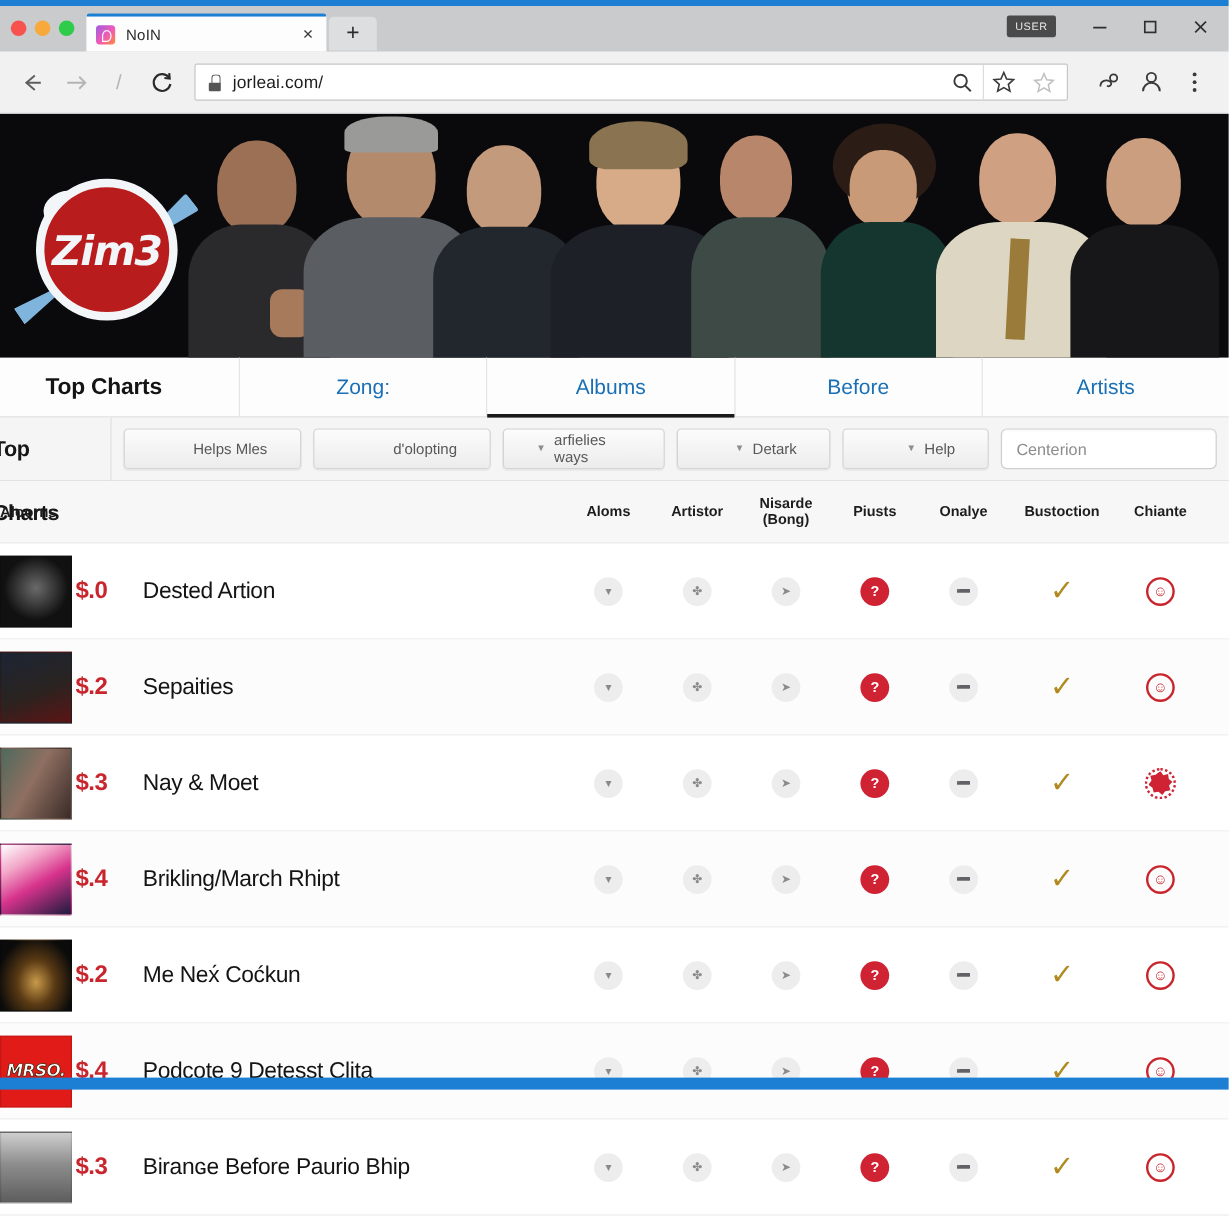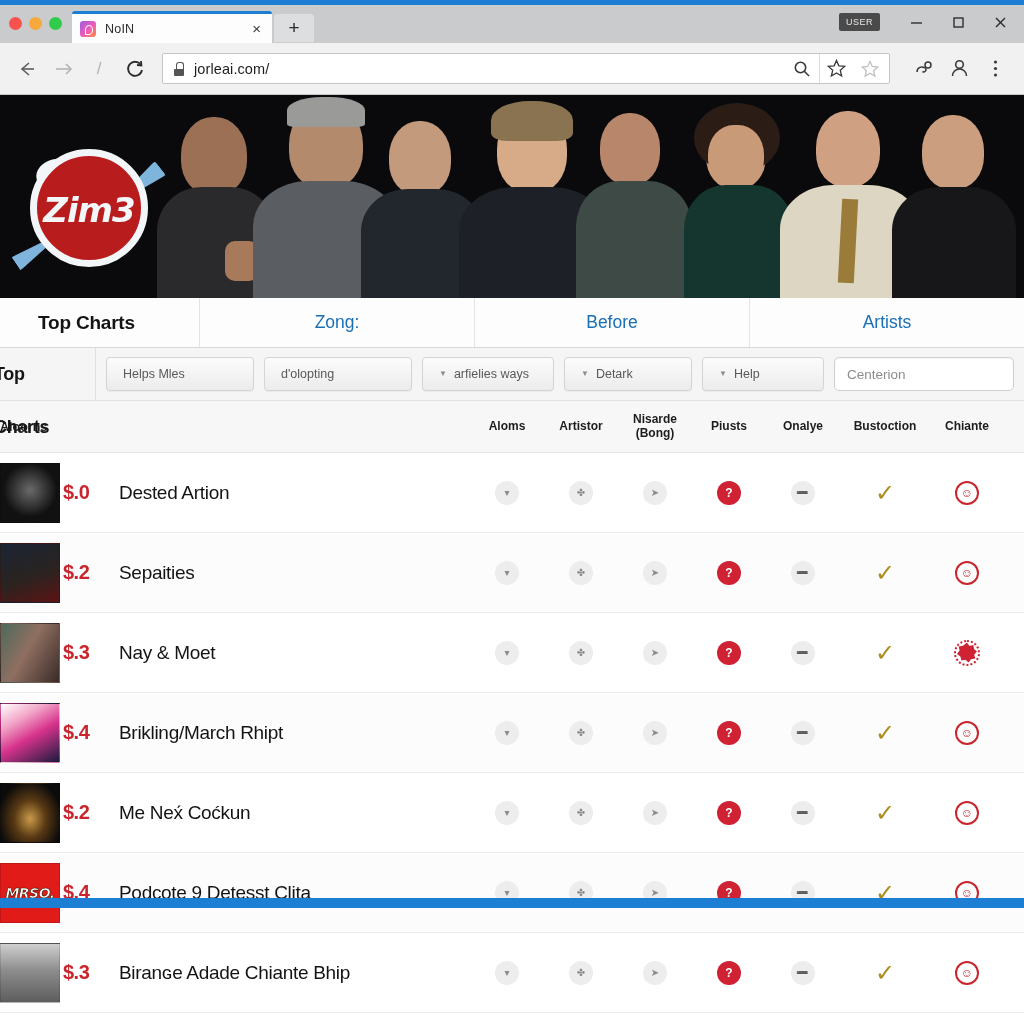--- a/index.html
+++ b/index.html
@@ -153,24 +153,24 @@
   .filterbar {
     height: 53px; background:#f5f5f5; border-bottom:1px solid #e2e2e2;
     display:flex; align-items:center; gap: 10px; padding: 0 10px 0 0;
   }
   .fb-title {
     font-size: 18px; font-weight:700; color:#161616; letter-spacing:-.3px;
     padding: 0 18px 0 0; margin-left: -6px; min-width: 92px;
     border-right: 1px solid #e0e0e0; line-height: 53px; height:53px;
   }
   .chip {
-    height: 34px; min-width: 100px; padding: 0 16px;
+    height: 34px; min-width: 100px; padding: 0 27px;
     background: linear-gradient(#fcfcfc,#ececec);
     border: 1px solid #d4d4d4; border-radius: 4px;
-    display:flex; align-items:center; justify-content:flex-start; gap: 7px;
+    display:flex; align-items:center; justify-content:flex-end; gap: 7px;
     font-size: 12.5px; color:#585858; cursor:pointer;
     box-shadow: 0 1px 1px rgba(0,0,0,.05);
   }
   .chip.w1 { min-width: 148px; }
   .chip.w2 { min-width: 132px; }
   .chip.w3 { min-width: 128px; }
   .chip.w4 { min-width: 122px; }
   .caret { font-size: 8px; color:#8d8d8d; line-height:1; }
   .searchbox {
     margin-left: auto; height: 34px; width: 180px; background:#fff;
@@ -410,20 +410,21 @@
       <div class="ear r"></div>
       <div class="bubble">
         <span class="logo-text">Zim3</span>
       </div>
     </div>
   </div>
 
   <div class="sitenav">
     <div class="snav brand">Top Charts</div>
     <div class="snav">Zong:</div>
+    <div class="snav active">Albums</div>
     <div class="snav">Before</div>
     <div class="snav">Artists</div>
   </div>
 
   <div class="filterbar">
     <div class="fb-title">Top Charts</div>
 
     <div class="chip w1">
       <span>Helps Mles</span>
     </div>
@@ -638,21 +639,21 @@
         </div>
       <div class="cell">
           <span class="smiley">☺</span>
         </div>
     </div>
 
     <div class="row">
       <div class="cell-name">
         <div class="thumb" style="background:linear-gradient(180deg,#cfcfcf 0%,#8d8d8d 45%,#5d5d5d 100%)"></div>
         <div class="price">$.3</div>
-        <div class="title">Biranɢe Adade Chiante Bhip</div>
+        <div class="title">Biranɢe Before Paurio Bhip</div>
       </div>
       <div class="cell">
           <span class="ic">▾</span>
         </div>
       <div class="cell">
           <span class="ic">✤</span>
         </div>
       <div class="cell">
           <span class="ic">➤</span>
         </div>

